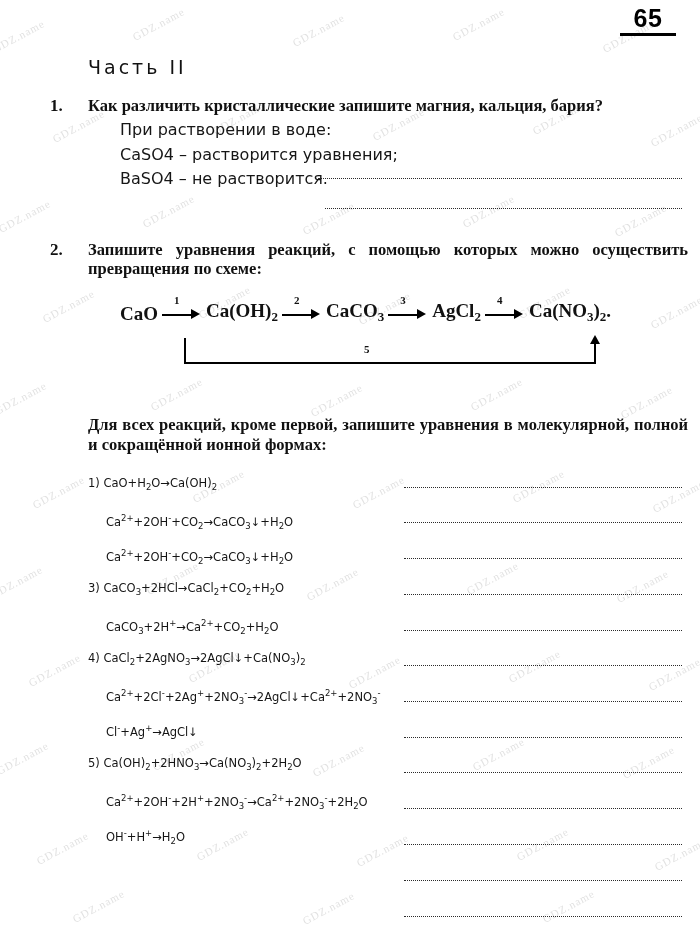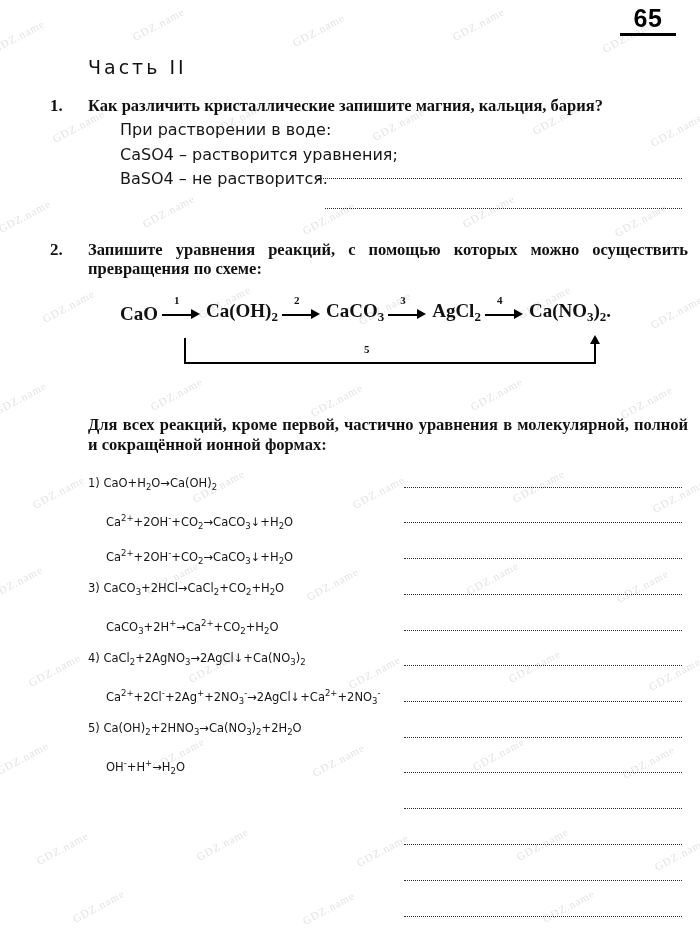--- a/index.html
+++ b/index.html
@@ -289,31 +289,33 @@
   </div>
 
   <div class="bypass" style="left:184px;top:338px;width:420px;height:42px;">
     <div class="v" style="left:0px;top:0px;height:26px;"></div>
     <div class="h" style="left:0px;top:24px;width:412px;"></div>
     <div class="v" style="left:410px;top:5px;height:20px;"></div>
     <div class="uphead" style="left:406px;top:-3px;"></div>
     <div class="n5" style="left:180px;top:5px;">5</div>
   </div>
 
-  <div class="instr">Для всех реакций, кроме первой, частично уравнения в молекулярной, полной и сокращённой ионной формах:</div>
+  <div class="instr">Для всех реакций, кроме первой, запишите уравнения в молекулярной, полной и сокращённой ионной формах:</div>
 
   <div class="eqlist">
     <div class="eq">1) CaO+H<sub>2</sub>O→Ca(OH)<sub>2</sub></div>
     <div class="eq indent">Ca<sup>2+</sup>+2OH<sup>-</sup>+CO<sub>2</sub>→CaCO<sub>3</sub>↓+H<sub>2</sub>O</div>
     <div class="eq indent">Ca<sup>2+</sup>+2OH<sup>-</sup>+CO<sub>2</sub>→CaCO<sub>3</sub>↓+H<sub>2</sub>O</div>
     <div class="eq">3) CaCO<sub>3</sub>+2HCl→CaCl<sub>2</sub>+CO<sub>2</sub>+H<sub>2</sub>O</div>
     <div class="eq indent">CaCO<sub>3</sub>+2H<sup>+</sup>→Ca<sup>2+</sup>+CO<sub>2</sub>+H<sub>2</sub>O</div>
     <div class="eq">4) CaCl<sub>2</sub>+2AgNO<sub>3</sub>→2AgCl↓+Ca(NO<sub>3</sub>)<sub>2</sub></div>
     <div class="eq indent">Ca<sup>2+</sup>+2Cl<sup>-</sup>+2Ag<sup>+</sup>+2NO<sub>3</sub><sup>-</sup>→2AgCl↓+Ca<sup>2+</sup>+2NO<sub>3</sub><sup>-</sup></div>
+    <div class="eq indent">Cl<sup>-</sup>+Ag<sup>+</sup>→AgCl↓</div>
     <div class="eq">5) Ca(OH)<sub>2</sub>+2HNO<sub>3</sub>→Ca(NO<sub>3</sub>)<sub>2</sub>+2H<sub>2</sub>O</div>
+    <div class="eq indent">Ca<sup>2+</sup>+2OH<sup>-</sup>+2H<sup>+</sup>+2NO<sub>3</sub><sup>-</sup>→Ca<sup>2+</sup>+2NO<sub>3</sub><sup>-</sup>+2H<sub>2</sub>O</div>
     <div class="eq indent">OH<sup>-</sup>+H<sup>+</sup>→H<sub>2</sub>O</div>
   </div>
 
   <div class="rule" style="left:404px;top:487px;width:278px;"></div>
   <div class="rule" style="left:404px;top:522px;width:278px;"></div>
   <div class="rule" style="left:404px;top:558px;width:278px;"></div>
   <div class="rule" style="left:404px;top:594px;width:278px;"></div>
   <div class="rule" style="left:404px;top:630px;width:278px;"></div>
   <div class="rule" style="left:404px;top:665px;width:278px;"></div>
   <div class="rule" style="left:404px;top:701px;width:278px;"></div>

